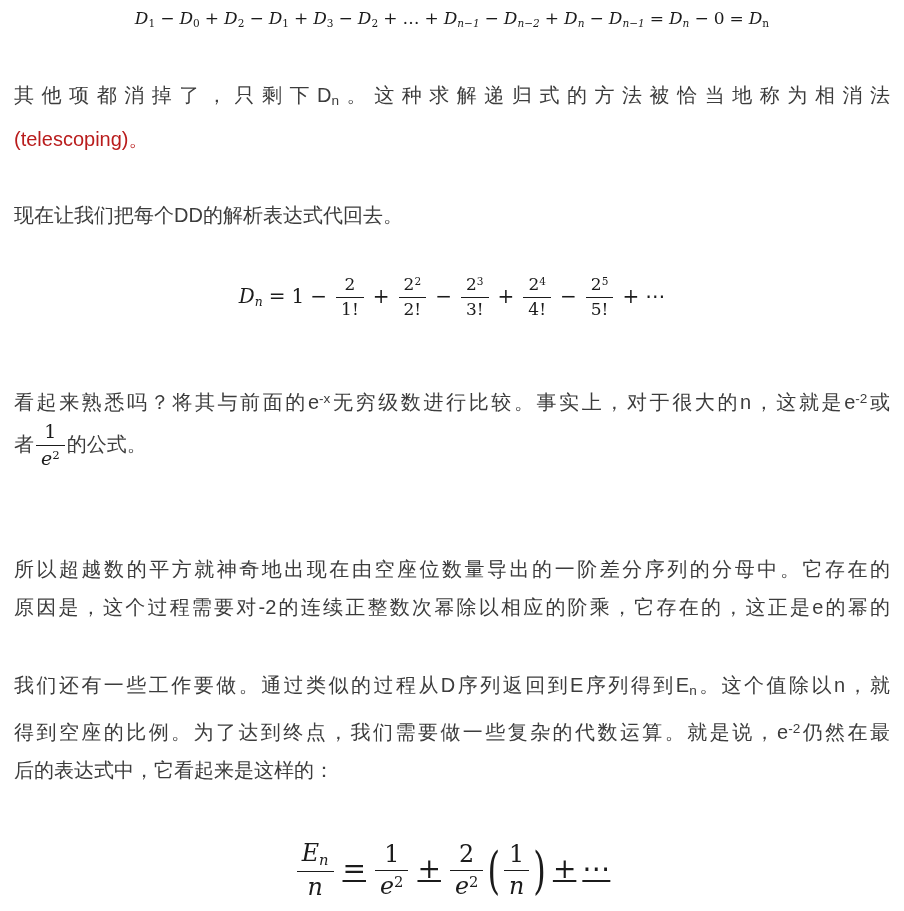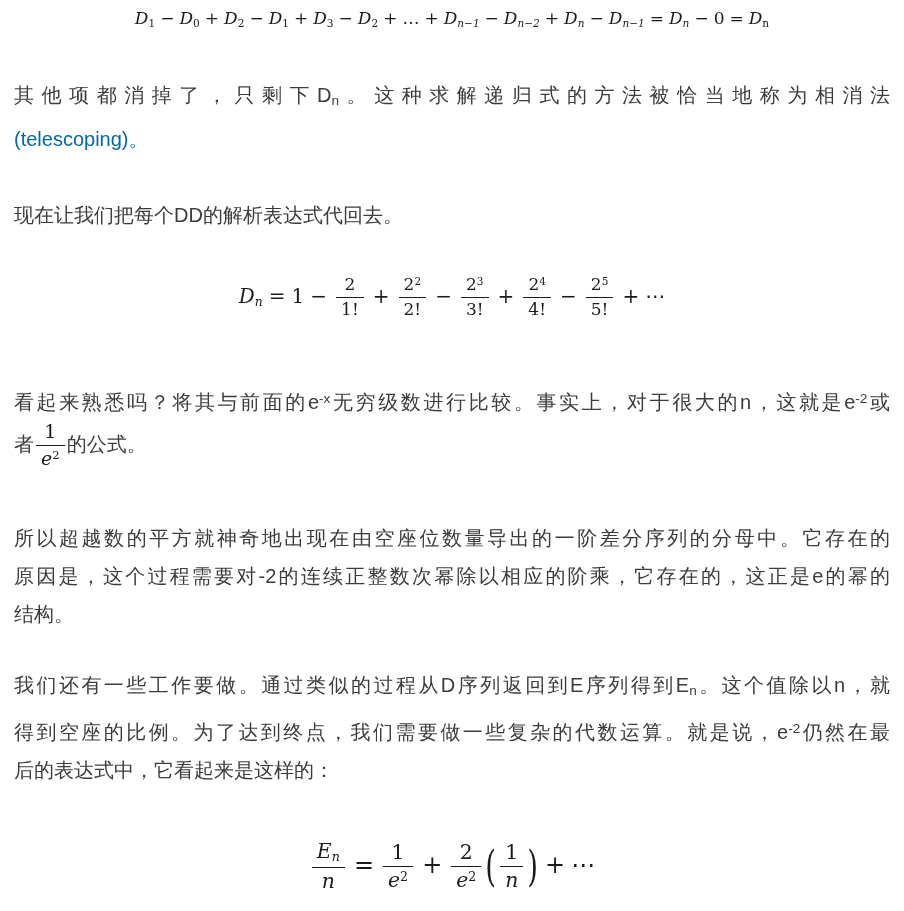--- a/index.html
+++ b/index.html
@@ -19,38 +19,38 @@
     font-size: 20px;
     line-height: 38px;
   }
   .line { min-height: 38px; text-align: left; }
   .line.justify {
     text-align: justify;
     text-align-last: justify;
     text-justify: inter-character;
   }
   .tk-text { white-space: pre-wrap; }
-  .tk-muted { color: #0369a1; }
+  .tk-muted { color: #b91c1c; }
 
   
   .tk-sub { font-size: 0.68em; vertical-align: -0.22em; }
   .tk-sup { font-size: 0.68em; vertical-align: 0.45em; }
 
   
   .formula {
     position: absolute;
     left: 14px; right: 14px;
     text-align: center;
     color: #1b1b1b;
     font-family: "DejaVu Serif", serif;
     white-space: nowrap;
   }
   .f-top { top: 8px;  font-size: 17px; }
   .f-mid { top: 275px; font-size: 20px; }
-  .f-bot { top: 840px; font-size: 24px; }
+  .f-bot { top: 840px; font-size: 28px; text-decoration: underline; }
 
   .tk-var { font-family: "DejaVu Serif", serif; font-style: italic; }
   .tk-rom { font-family: "DejaVu Serif", serif; font-style: normal; }
   .tk-op  { font-style: normal; margin: 0 6px; }
   .f-top .tk-op { margin: 0 5px; }
 
   .formula .tk-sub, .formula .tk-sup,
   .tk-frac .tk-sub, .tk-frac .tk-sup {
     font-family: "DejaVu Serif", serif;
     font-style: italic;
@@ -97,24 +97,23 @@
   <div class="line"><span class="tk-text">现在让我们把每个DD的解析表达式代回去。</span></div>
 </div>
 
 <div class="formula f-mid"><span class="tk-var">D</span><span class="tk-sub">n</span><span class="tk-op">=</span><span class="tk-rom">1</span><span class="tk-op">−</span><span class="tk-frac"><span class="tk-num"><span class="tk-rom">2</span></span><span class="tk-den"><span class="tk-rom">1!</span></span></span><span class="tk-op">+</span><span class="tk-frac"><span class="tk-num"><span class="tk-rom">2</span><span class="tk-sup">2</span></span><span class="tk-den"><span class="tk-rom">2!</span></span></span><span class="tk-op">−</span><span class="tk-frac"><span class="tk-num"><span class="tk-rom">2</span><span class="tk-sup">3</span></span><span class="tk-den"><span class="tk-rom">3!</span></span></span><span class="tk-op">+</span><span class="tk-frac"><span class="tk-num"><span class="tk-rom">2</span><span class="tk-sup">4</span></span><span class="tk-den"><span class="tk-rom">4!</span></span></span><span class="tk-op">−</span><span class="tk-frac"><span class="tk-num"><span class="tk-rom">2</span><span class="tk-sup">5</span></span><span class="tk-den"><span class="tk-rom">5!</span></span></span><span class="tk-op">+</span><span class="tk-rom">⋯</span></div>
 
 <div class="para" style="top:380px">
   <div class="line justify"><span class="tk-text">看起来熟悉吗？将其与前面的e</span><span class="tk-sup">-x</span><span class="tk-text">无穷级数进行比较。事实上，对于很大的n，这就是e</span><span class="tk-sup">-2</span><span class="tk-text">或</span></div>
   <div class="line"><span class="tk-text">者</span><span class="tk-frac"><span class="tk-num"><span class="tk-rom">1</span></span><span class="tk-den"><span class="tk-var">e</span><span class="tk-sup">2</span></span></span><span class="tk-text">的公式。</span></div>
 </div>
 
-<div class="para" style="top:519px">
+<div class="para" style="top:550px">
   <div class="line justify"><span class="tk-text">所以超越数的平方就神奇地出现在由空座位数量导出的一阶差分序列的分母中。它存在的</span></div>
   <div class="line justify"><span class="tk-text">原因是，这个过程需要对-2的连续正整数次幂除以相应的阶乘，它存在的，这正是e的幂的</span></div>
-  <div class="line"><span class="tk-text">结构。</span></div>
 </div>
 
 <div class="para" style="top:666px">
   <div class="line justify"><span class="tk-text">我们还有一些工作要做。通过类似的过程从D序列返回到E序列得到E</span><span class="tk-sub">n</span><span class="tk-text">。这个值除以n，就</span></div>
   <div class="line justify"><span class="tk-text">得到空座的比例。为了达到终点，我们需要做一些复杂的代数运算。就是说，e</span><span class="tk-sup">-2</span><span class="tk-text">仍然在最</span></div>
   <div class="line"><span class="tk-text">后的表达式中，它看起来是这样的：</span></div>
 </div>
 
 <div class="formula f-bot"><span class="tk-frac"><span class="tk-num"><span class="tk-var">E</span><span class="tk-sub">n</span></span><span class="tk-den"><span class="tk-var">n</span></span></span><span class="tk-op">=</span><span class="tk-frac"><span class="tk-num"><span class="tk-rom">1</span></span><span class="tk-den"><span class="tk-var">e</span><span class="tk-sup">2</span></span></span><span class="tk-op">+</span><span class="tk-frac"><span class="tk-num"><span class="tk-rom">2</span></span><span class="tk-den"><span class="tk-var">e</span><span class="tk-sup">2</span></span></span><span class="tk-paren">(</span><span class="tk-frac"><span class="tk-num"><span class="tk-rom">1</span></span><span class="tk-den"><span class="tk-var">n</span></span></span><span class="tk-paren">)</span><span class="tk-op">+</span><span class="tk-rom">⋯</span></div>
 

